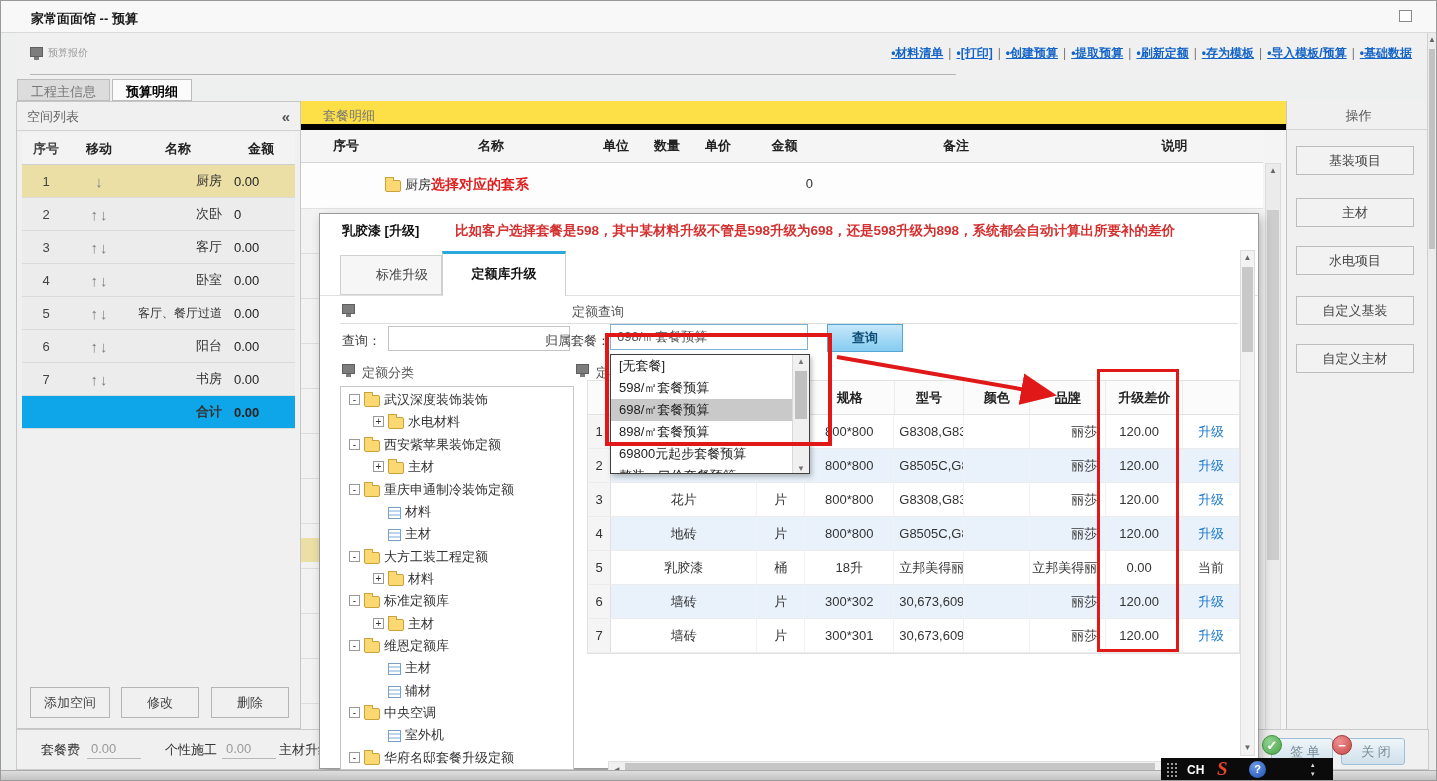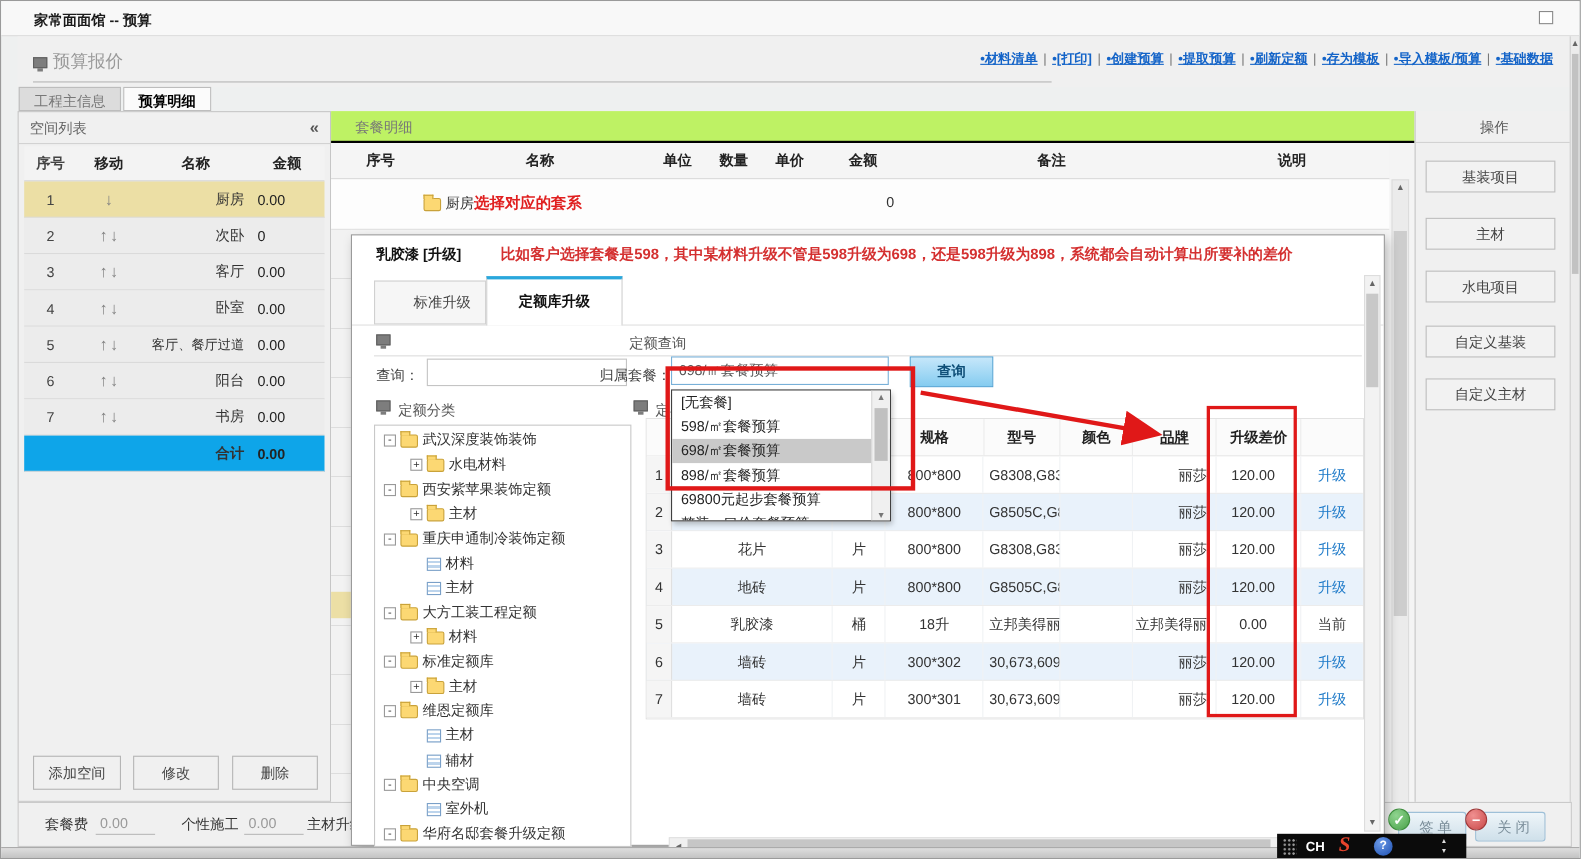--- a/index.html
+++ b/index.html
@@ -10,21 +10,21 @@
 
   
   .titlebar{position:absolute;left:0;top:0;right:0;height:32px;background:#f8f8f8;border-bottom:1px solid #d9d9d9;}
   .win-title{position:absolute;left:30px;top:9px;font-weight:bold;color:#1a1a1a;}
   .restore-btn{position:absolute;right:24px;top:9px;width:13px;height:12px;border:1px solid #8a8a8a;background:#fff;}
 
   
   .toolbar{position:absolute;left:15px;top:32px;right:9px;height:46px;background:#f0f0f0;}
   .mon{display:inline-block;width:13px;height:10px;background:#7d7d7d;border:1px solid #5f5f5f;position:relative;vertical-align:-1px;margin-right:5px;}
   .mon::after{content:"";position:absolute;left:3px;bottom:-4px;width:5px;height:3px;background:#7d7d7d;}
-  .section-head{position:absolute;left:14px;top:13px;color:#9a9a9a;font-size:16px;}
+  .section-head{position:absolute;left:14px;top:13px;color:#9a9a9a;font-size:10px;}
   .section-underline{position:absolute;left:14px;top:41px;width:926px;border-top:1px solid #b5b5b5;}
   .toolbar-links{position:absolute;right:14px;top:12px;font-size:12px;font-weight:bold;white-space:nowrap;}
   .toolbar-links a{color:#1464c8;text-decoration:underline;margin:0 1px;cursor:pointer;}
   .sep{color:#777;margin:0 4px;font-weight:normal;}
 
   
   .main-tabs{position:absolute;left:16px;top:78px;height:23px;z-index:2;}
   .mtab{display:inline-block;padding:3px 13px 2px;border:1px solid #bdbdbd;background:#dcdcdc;color:#777;margin-right:2px;height:22px;}
   .mtab.active{background:#fbfbfb;color:#000;font-weight:bold;}
 
@@ -47,21 +47,21 @@
   .srow.total{background:#0ea5e9;font-weight:bold;}
   .gbtn{position:absolute;height:31px;background:#f0f0f0;border:1px solid #b5b5b5;text-align:center;line-height:29px;color:#444;cursor:pointer;}
 
   
   .summary{position:absolute;left:15px;top:728px;width:1413px;height:41px;background:#f0f0f0;border:1px solid #cacaca;z-index:1;}
   .sum-label{position:absolute;top:11px;color:#333;}
   .sum-val{position:absolute;top:11px;color:#999;border-bottom:1px solid #b8b8b8;padding:0 4px 2px;min-width:54px;}
 
   
   .center{position:absolute;left:300px;top:100px;width:985px;height:628px;background:#f4f4f4;}
-  .center-head{height:29px;line-height:29px;padding-left:22px;color:#777;border-bottom:2px solid #000000;background:#bef264;}
+  .center-head{height:29px;line-height:29px;padding-left:22px;color:#777;border-bottom:6px solid #000000;background:#fde047;}
   .dhead{position:absolute;left:0;top:29px;right:23px;height:33px;display:flex;align-items:center;background:#f5f5f5;border-bottom:1px solid #d6d6d6;font-weight:bold;color:#222;}
   .dh{text-align:center;}
   .drow1{position:absolute;left:0;top:62px;right:23px;height:46px;background:#fdfdfd;border-bottom:1px solid #e2e2e2;}
   .folder{display:inline-block;width:16px;height:12px;background:#fcd873;border:1px solid #c9a23a;border-radius:2px;vertical-align:middle;margin-right:4px;position:relative;}
   .folder::before{content:"";position:absolute;left:-1px;top:-4px;width:7px;height:3px;background:#fcd873;border:1px solid #c9a23a;border-bottom:none;}
   .kitchen-cell{position:absolute;left:84px;top:13px;}
   .red-hint{position:absolute;left:130px;top:13px;color:#e02020;font-size:14px;font-weight:bold;}
   .d-amount{position:absolute;left:442px;width:70px;top:13px;text-align:right;}
   .center-scroll{position:absolute;right:5px;top:62px;width:16px;height:592px;background:#ebebeb;border:1px solid #dcdcdc;}
   .cs-thumb{position:absolute;left:1px;top:46px;width:12px;height:350px;background:#cdcdcd;}

